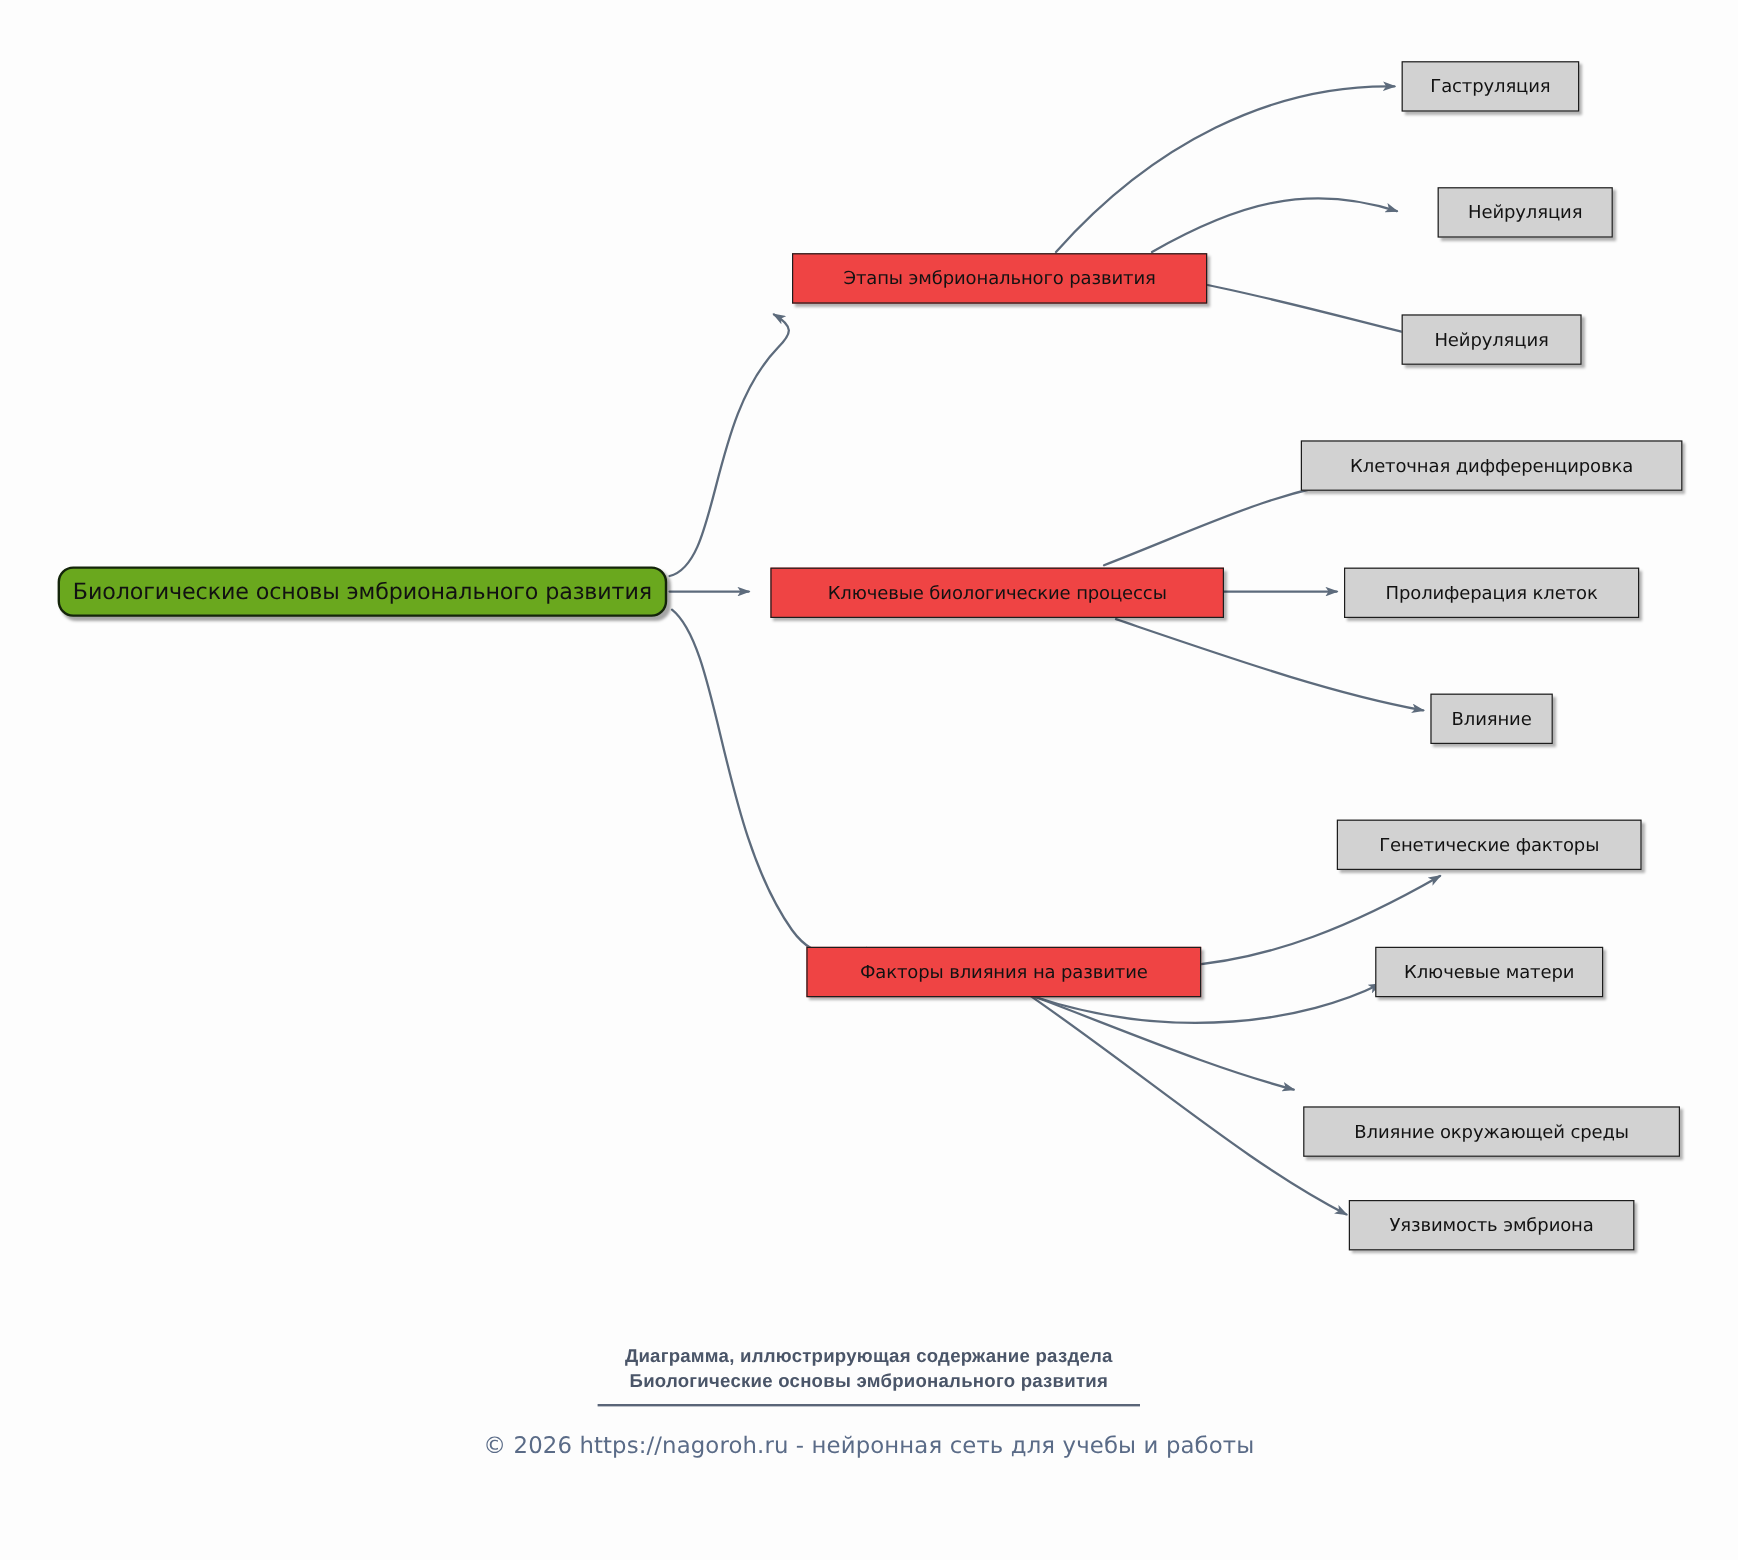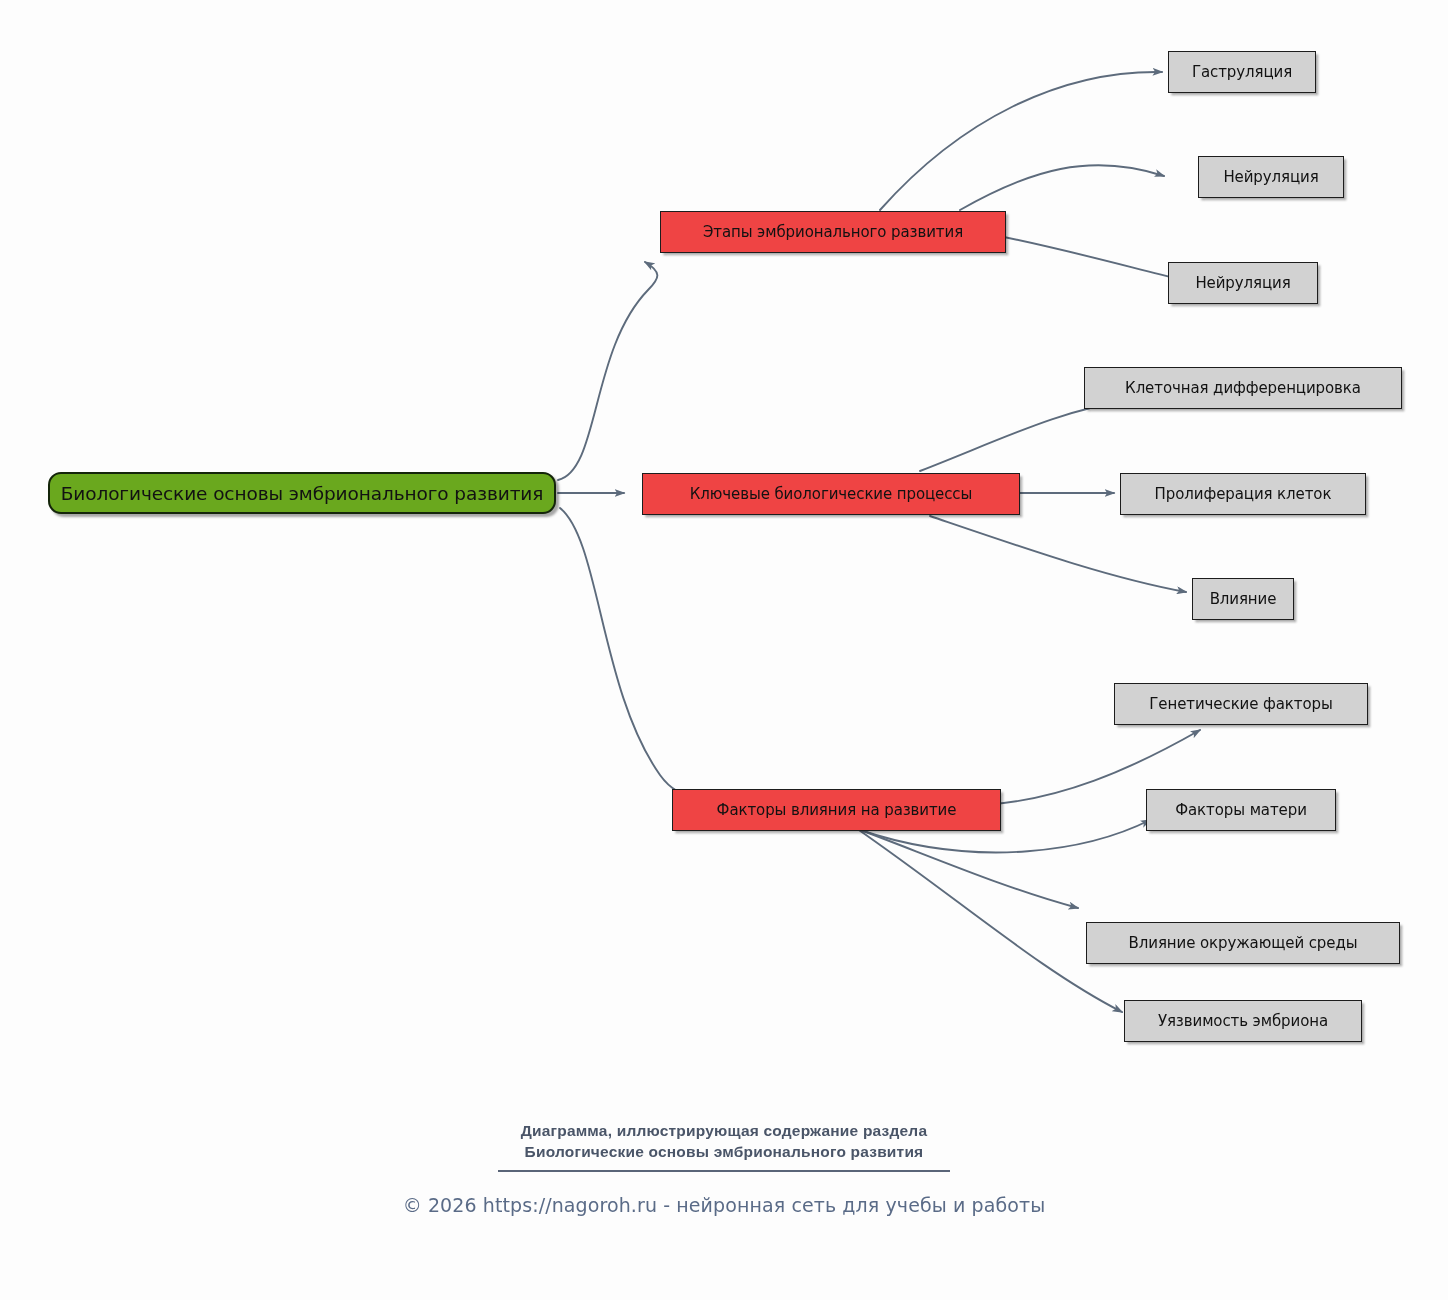--- a/index.html
+++ b/index.html
@@ -144,21 +144,21 @@
     <span>Влияние</span>
   </div>
 
   <div class="node level2" style="left: 660px; top: 789px; width: 329px; height: 42px;">
     <span>Факторы влияния на развитие</span>
   </div>
   <div class="node level3" style="left: 1114px; top: 683px; width: 254px; height: 42px;">
     <span>Генетические факторы</span>
   </div>
   <div class="node level3" style="left: 1146px; top: 789px; width: 190px; height: 42px;">
-    <span>Факторы матери</span>
+    <span>Ключевые матери</span>
   </div>
   <div class="node level3" style="left: 1086px; top: 894px; width: 314px; height: 42px; margin-top: 28px;">
     <span>Влияние окружающей среды</span>
   </div>
   <div class="node level3" style="left: 1124px; top: 1000px; width: 238px; height: 42px;">
     <span>Уязвимость эмбриона</span>
   </div>
 
   <div id="footer">
     <div class="caption-line">Диаграмма, иллюстрирующая содержание раздела</div>

